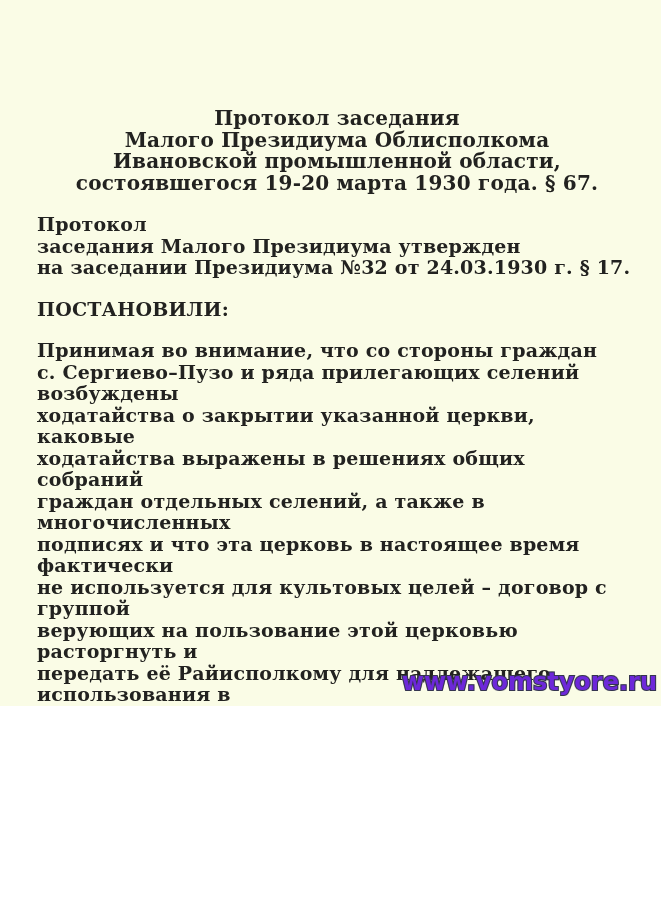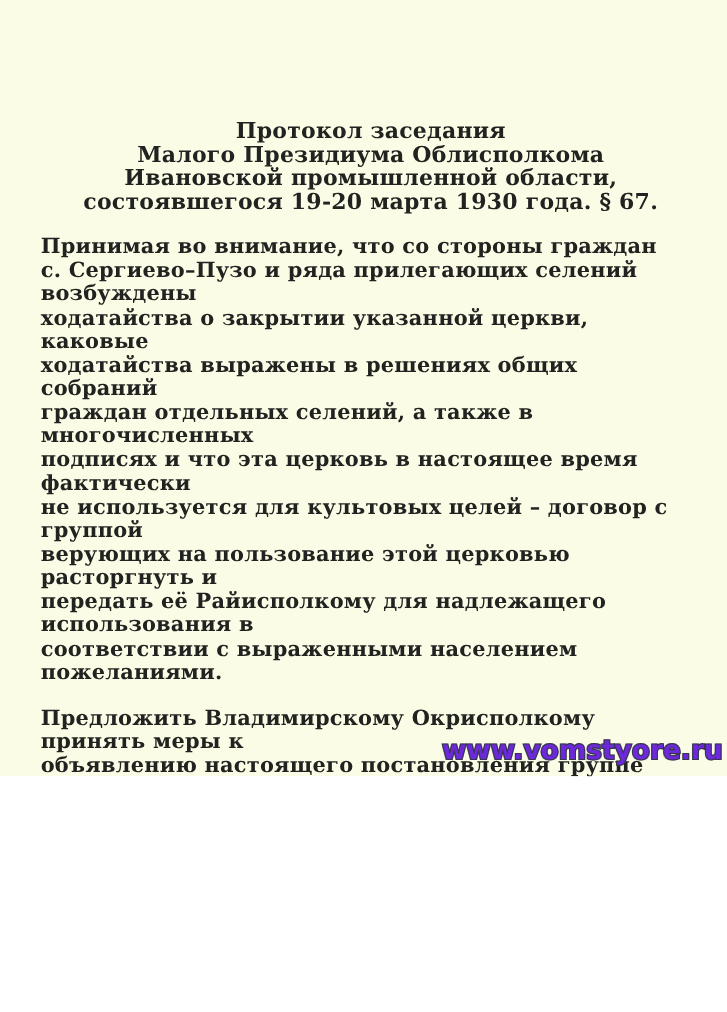--- a/index.html
+++ b/index.html
@@ -49,23 +49,27 @@
 </head>
 <body>
 
 <div class="page">
   <div class="doc">
     <div class="block doc-title">Протокол заседания
 Малого Президиума Облисполкома
 Ивановской промышленной области,
 состоявшегося 19-20 марта 1930 года. § 67.</div>
 
+    <div class="block">Протокол
+заседания Малого Президиума утвержден
+на заседании Президиума №32 от 24.03.1930 г. § 17.</div>
 
 
 
+    <div class="block">ПОСТАНОВИЛИ:</div>
 
     <div class="block">Принимая во внимание, что со стороны граждан
 с. Сергиево–Пузо и ряда прилегающих селений возбуждены
 ходатайства о закрытии указанной церкви, каковые
 ходатайства выражены в решениях общих собраний
 граждан отдельных селений, а также в многочисленных
 подписях и что эта церковь в настоящее время фактически
 не используется для культовых целей – договор с группой
 верующих на пользование этой церковью расторгнуть и
 передать её Райисполкому для надлежащего использования в

